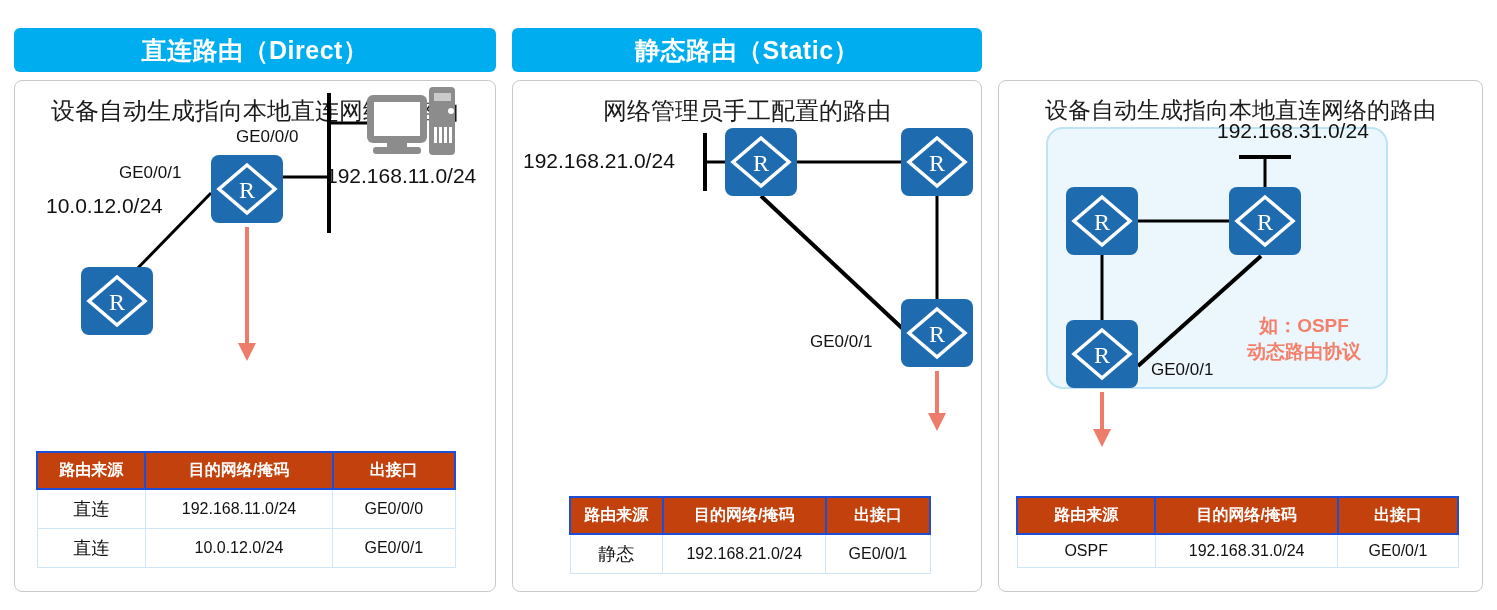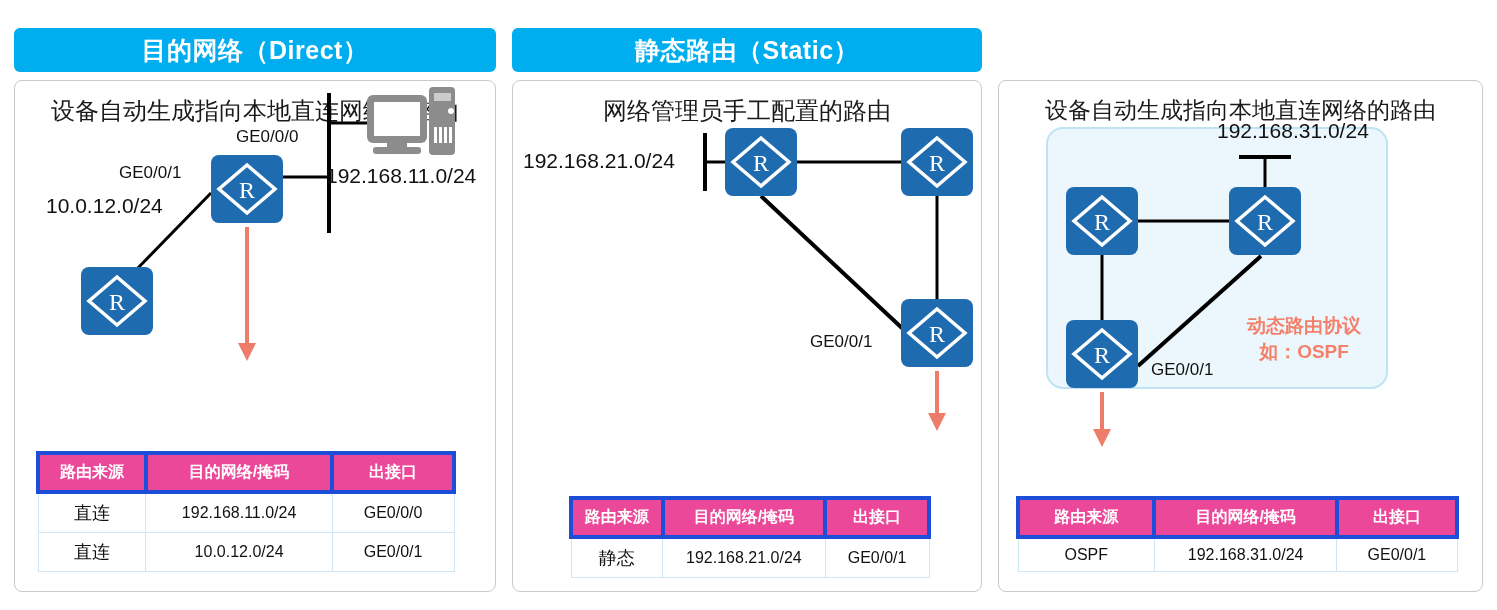--- a/index.html
+++ b/index.html
@@ -44,36 +44,36 @@
     font-weight:bold;font-size:19px;line-height:1.35;white-space:nowrap;
   }
 
   
   .rt{
     position:absolute;border-collapse:collapse;
     background:#fff;border:1px solid #cfe7f5;
     font-size:16px;
   }
   .rt th{
-    background:#ec4899;color:#fff;font-weight:bold;
-    padding:7px 6px;border:4px solid #1d4ed8;white-space:nowrap;
+    background:#c2410c;color:#fff;font-weight:bold;
+    padding:7px 6px;border:2px solid #1d4ed8;white-space:nowrap;
   }
   .rt td{
     color:#111;padding:7px 20px;border:1px solid #cfe7f5;
     text-align:center;white-space:nowrap;
   }
   .rt td.src{font-size:18px;}
 </style>
 </head>
 <body>
 
 <div class="board">
 
   <div class="panel" style="left:14px;width:482px;">
-    <div class="panel-header">目的网络（Direct）</div>
+    <div class="panel-header">直连路由（Direct）</div>
     <div class="panel-body">
       <div class="panel-desc">设备自动生成指向本地直连网络的路由</div>
 
       <div class="topo">
         <svg width="482" height="440" viewBox="0 0 482 440">
 
           <line x1="196" y1="112" x2="120" y2="190" stroke="#000" stroke-width="3"></line>
 
           <line x1="268" y1="96" x2="314" y2="96" stroke="#000" stroke-width="3"></line>
 
@@ -246,22 +246,22 @@
           <g>
             <line x1="103" y1="311" x2="103" y2="352" stroke="#ED7D6A" stroke-width="4"></line>
             <path d="M103 366 L94 348 L112 348 Z" fill="#ED7D6A"></path>
           </g>
         </svg>
 
         <span class="lbl net" style="left:218px;top:38px;">192.168.31.0/24</span>
         <span class="lbl" style="left:152px;top:279px;">GE0/0/1</span>
 
         <div class="ospf-note" style="left:230px;top:232px;width:150px;">
+          <div>如：OSPF</div>
           <div>动态路由协议</div>
-          <div>如：OSPF</div>
         </div>
       </div>
 
       <table class="rt" style="left:17px;top:415px;width:443px;">
         <thead>
           <tr>
             <th style="width:148px;">路由来源</th>
             <th style="width:180px;">目的网络/掩码</th>
             <th style="width:115px;">出接口</th>
           </tr>

